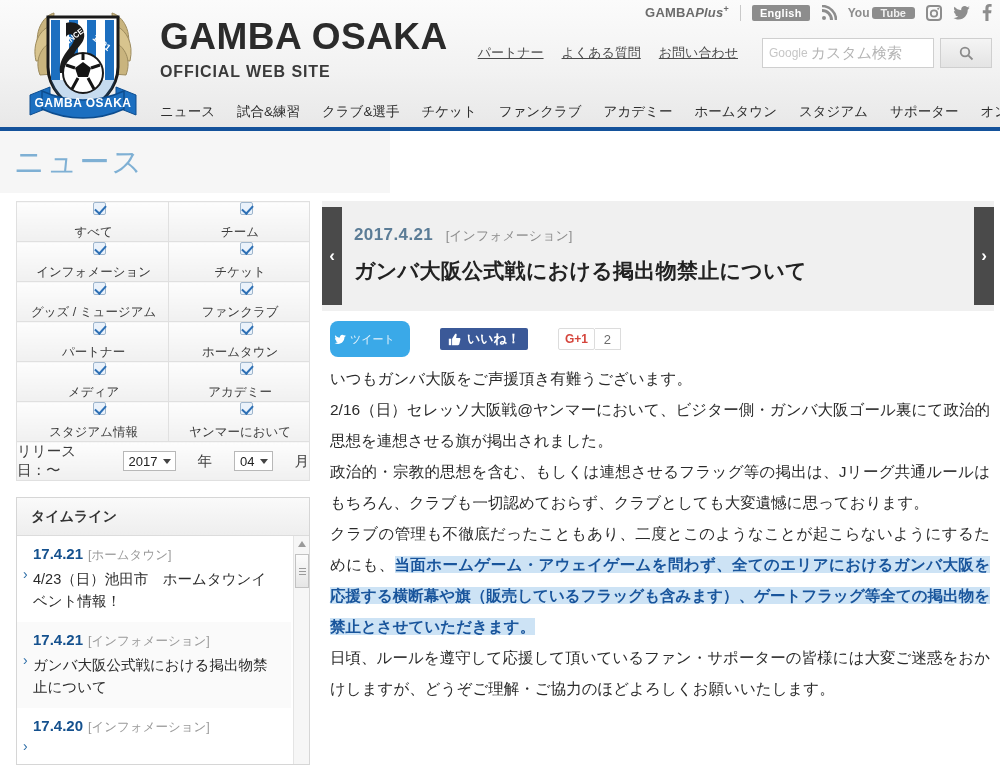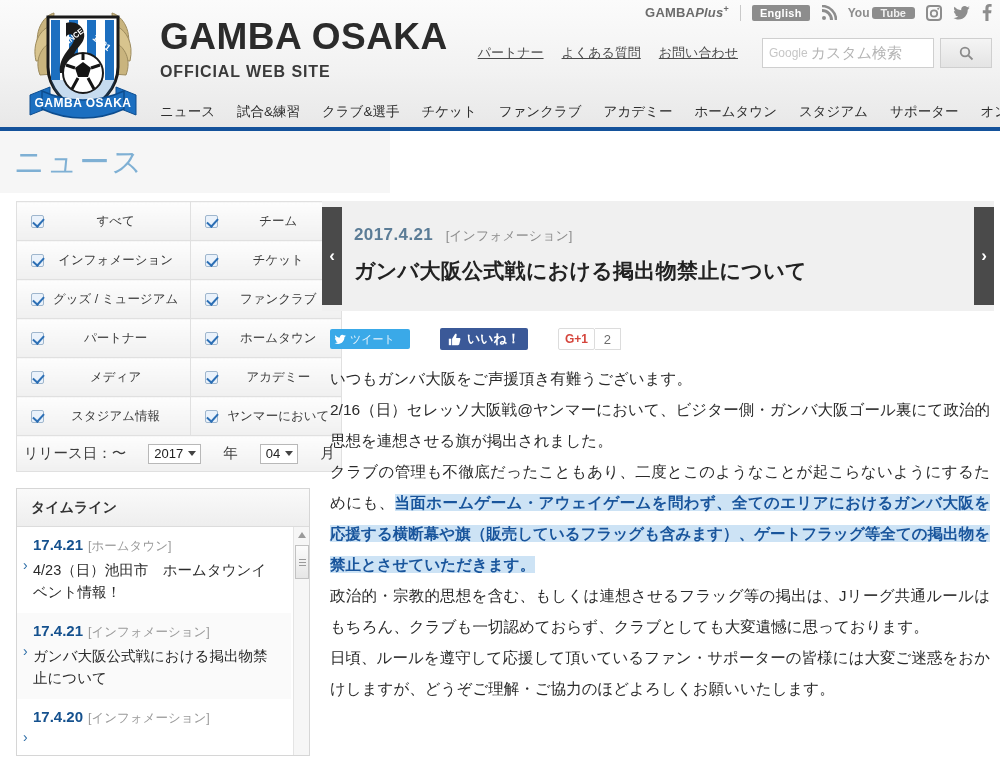--- a/index.html
+++ b/index.html
@@ -105,21 +105,21 @@
   .filter-table {
     width: 294px; border-collapse: collapse; background:#fff;
     border: 1px solid #d6d6d6;
   }
   .filter-table td {
     border: 1px solid #e0e0e0;
     height: 39px; width: 50%;
     background: linear-gradient(to bottom,#fdfdfd,#f0f0f0);
     vertical-align: middle;
   }
-  .fcell { display:flex; align-items:center; gap:9px; padding-left:14px; }
+  .fcell { display:flex; align-items:center; gap:9px; padding-left:14px;flex-direction:column; }
   .cb {
     width: 13px; height: 13px; border: 1px solid #9fb6cd; background:#eaf2fb;
     border-radius:2px; position:relative; flex:0 0 auto;
   }
   .cb::after {
     content:""; position:absolute; left:3px; top:0px; width:5px; height:9px;
     border: solid #2c6fb5; border-width: 0 2px 2px 0; transform: rotate(42deg);
   }
   .flabel { font-size: 12.5px; color:#3c3c3c; flex:1; text-align:center; padding-right:12px; white-space:nowrap;}
   .date-row td { height: 36px; }
@@ -178,21 +178,21 @@
   }
   .arrow.left { left: 0; }
   .arrow.right { right: 0; }
   .article-head-inner { padding: 24px 0 0 32px; }
   .art-date { font-size: 17px; color:#5b7c96; font-weight:bold; letter-spacing:.4px; }
   .art-cat { font-size: 13px; color:#8d8d8d; margin-left:8px; }
   .art-title { font-size: 21px; font-weight:bold; color:#222; margin-top:12px; letter-spacing:.3px;}
 
   .share-row { display:flex; align-items:center; gap:30px; padding: 14px 0 0 8px; height:42px;}
   .btn-tweet {
-    background:#3aa9e8; color:#fff; height:20px; width:80px; border-radius:2px;
+    background:#3aa9e8; color:#fff; height:36px; width:80px; border-radius:8px;
     display:flex; align-items:center; gap:3px; padding-left:4px;
     font-size:11px; overflow:hidden; position:relative;
   }
   .btn-tweet .tw-label { white-space:nowrap; color:#e8f4fb; font-size:11px;}
   .btn-like {
     background:#3b5998; color:#fff; height:22px; padding:0 8px; border-radius:2px;
     display:flex; align-items:center; gap:6px; font-size:13px; font-weight:bold;
   }
   .gplus-wrap { display:flex; align-items:center; }
   .gplus {
@@ -496,19 +496,19 @@
       </div>
       <div class="gplus-wrap">
         <div class="gplus">G+1</div>
         <div class="gplus-count">2</div>
       </div>
     </div>
 
     <div class="body-text">
       <p>いつもガンバ大阪をご声援頂き有難うございます。</p>
       <p>2/16（日）セレッソ大阪戦@ヤンマーにおいて、ビジター側・ガンバ大阪ゴール裏にて政治的思想を連想させる旗が掲出されました。</p>
+      <p>政治的・宗教的思想を含む、もしくは連想させるフラッグ等の掲出は、Jリーグ共通ルールはもちろん、クラブも一切認めておらず、クラブとしても大変遺憾に思っております。</p>
       <p><span>クラブの管理も不徹底だったこともあり、二度とこのようなことが起こらないようにするためにも、</span><span class="hl">当面ホームゲーム・アウェイゲームを問わず、全てのエリアにおけるガンバ大阪を応援する横断幕や旗（販売しているフラッグも含みます）、ゲートフラッグ等全ての掲出物を禁止とさせていただきます。</span></p>
-      <p>政治的・宗教的思想を含む、もしくは連想させるフラッグ等の掲出は、Jリーグ共通ルールはもちろん、クラブも一切認めておらず、クラブとしても大変遺憾に思っております。</p>
       <p>日頃、ルールを遵守して応援して頂いているファン・サポーターの皆様には大変ご迷惑をおかけしますが、どうぞご理解・ご協力のほどよろしくお願いいたします。</p>
     </div>
 
   </main>
 </div>
 
 </body></html>

